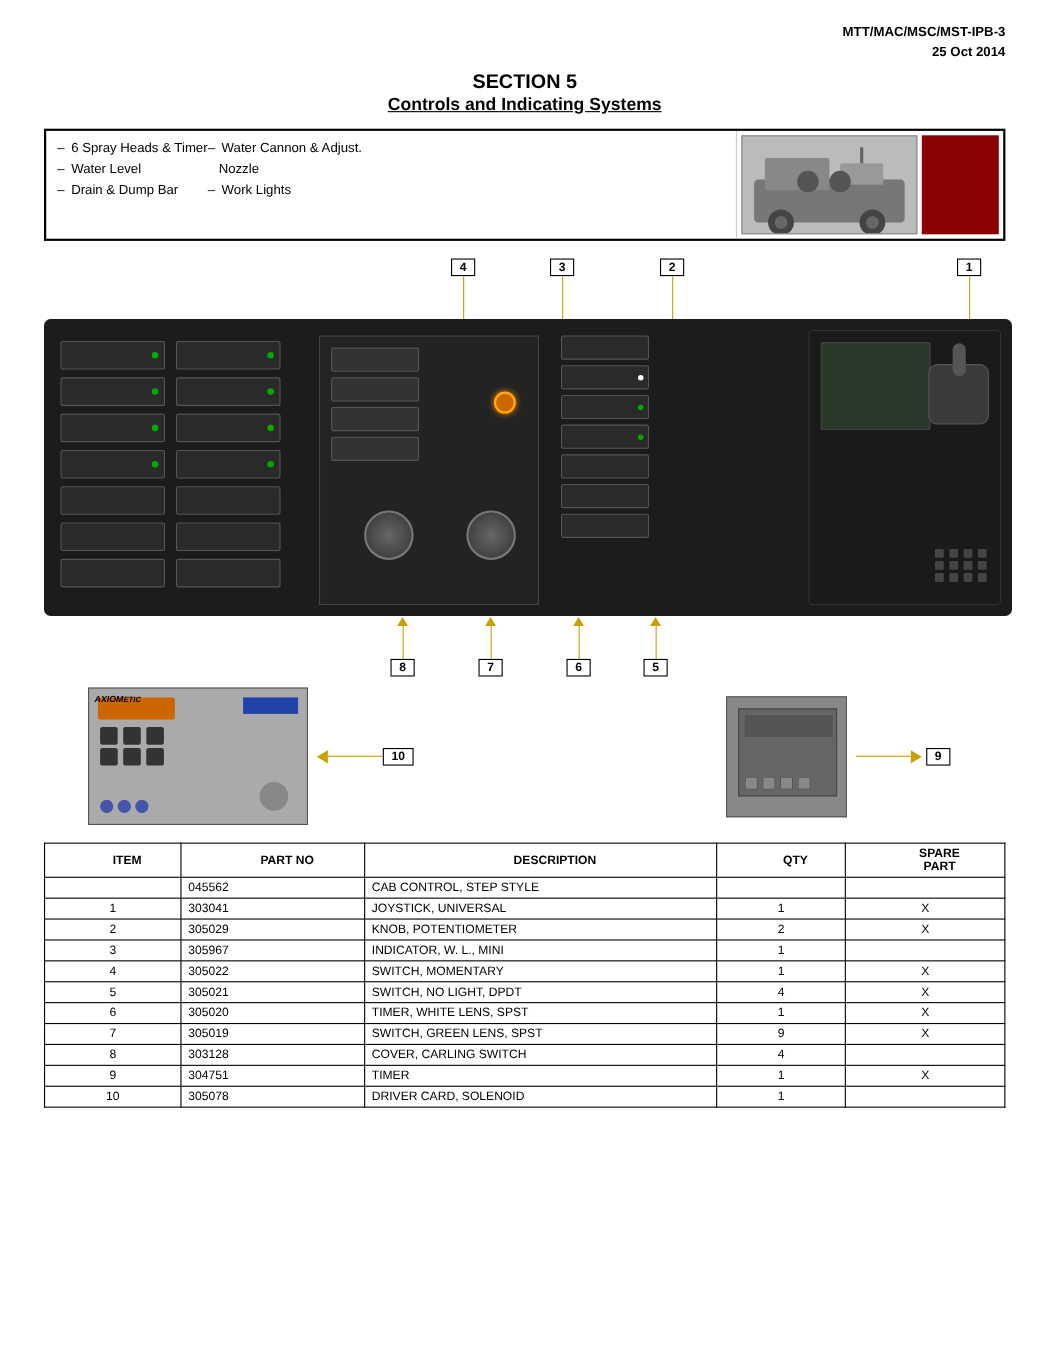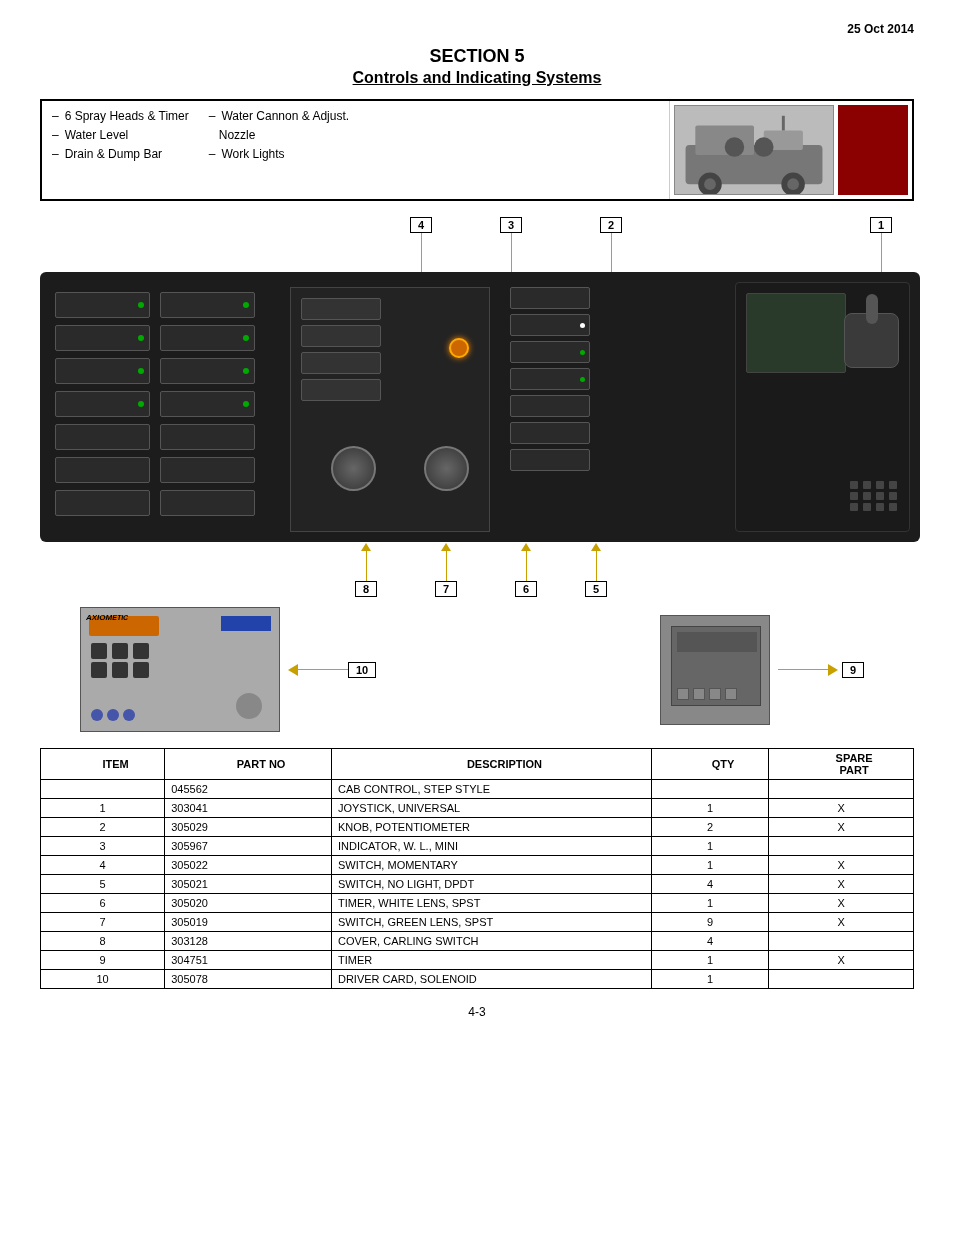--- a/index.html
+++ b/index.html
@@ -49,21 +49,20 @@
       border-right: 1px solid #ccc;
     }
     .cab-controls-title {
       font-weight: bold;
       font-size: 13px;
       text-decoration: underline;
       margin-bottom: 4px;
     }
     .cab-controls-lists {
       display: flex;
-      gap: 20px;
     }
     .cab-list {
       list-style: none;
     }
     .cab-list li {
       font-size: 12px;
       line-height: 1.6;
     }
     .cab-list li::before {
       content: '–';
@@ -193,20 +192,21 @@
       border-right: 5px solid transparent;
       border-bottom: 8px solid #c8a000;
     }
   </style>
 </head>
 <body>
 
 <div class="page">
 
   <div class="header-right">
+    <div>MTT/MAC/MSC/MST-IPB-3</div>
     <div>25 Oct 2014</div>
   </div>
 
   <div class="section-title">SECTION 5</div>
   <div class="section-subtitle">Controls and Indicating Systems</div>
 
   <div class="cab-controls-section">
     <div class="cab-controls-text">
       <div class="cab-controls-lists">
         <ul class="cab-list">
@@ -516,15 +516,14 @@
             <td class="center">10</td>
             <td class="">305078</td>
             <td class="">DRIVER CARD, SOLENOID</td>
             <td class="center">1</td>
             <td class="center"></td>
           </tr>
         </tbody>
     </table>
   </div>
 
-  <div class="page-number">4-3</div>
 
 </div>
 
 </body></html>

